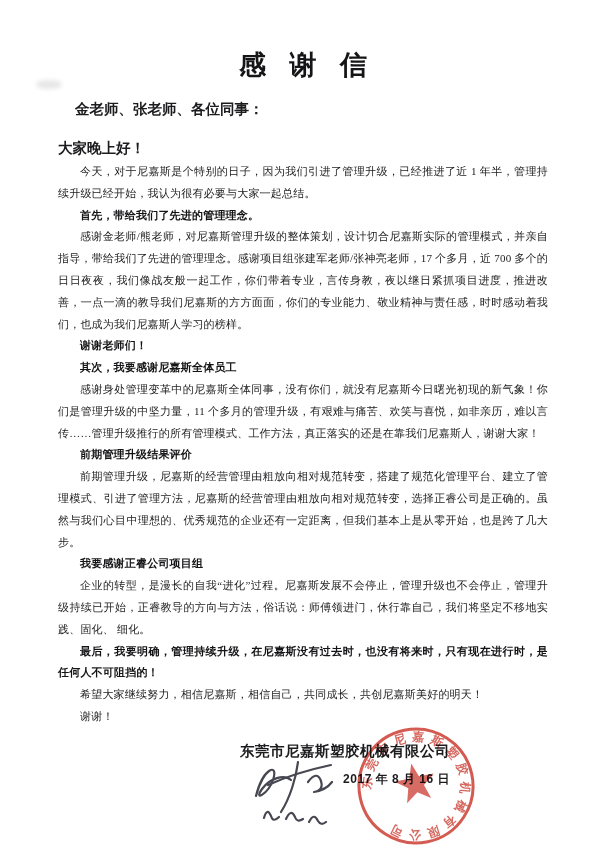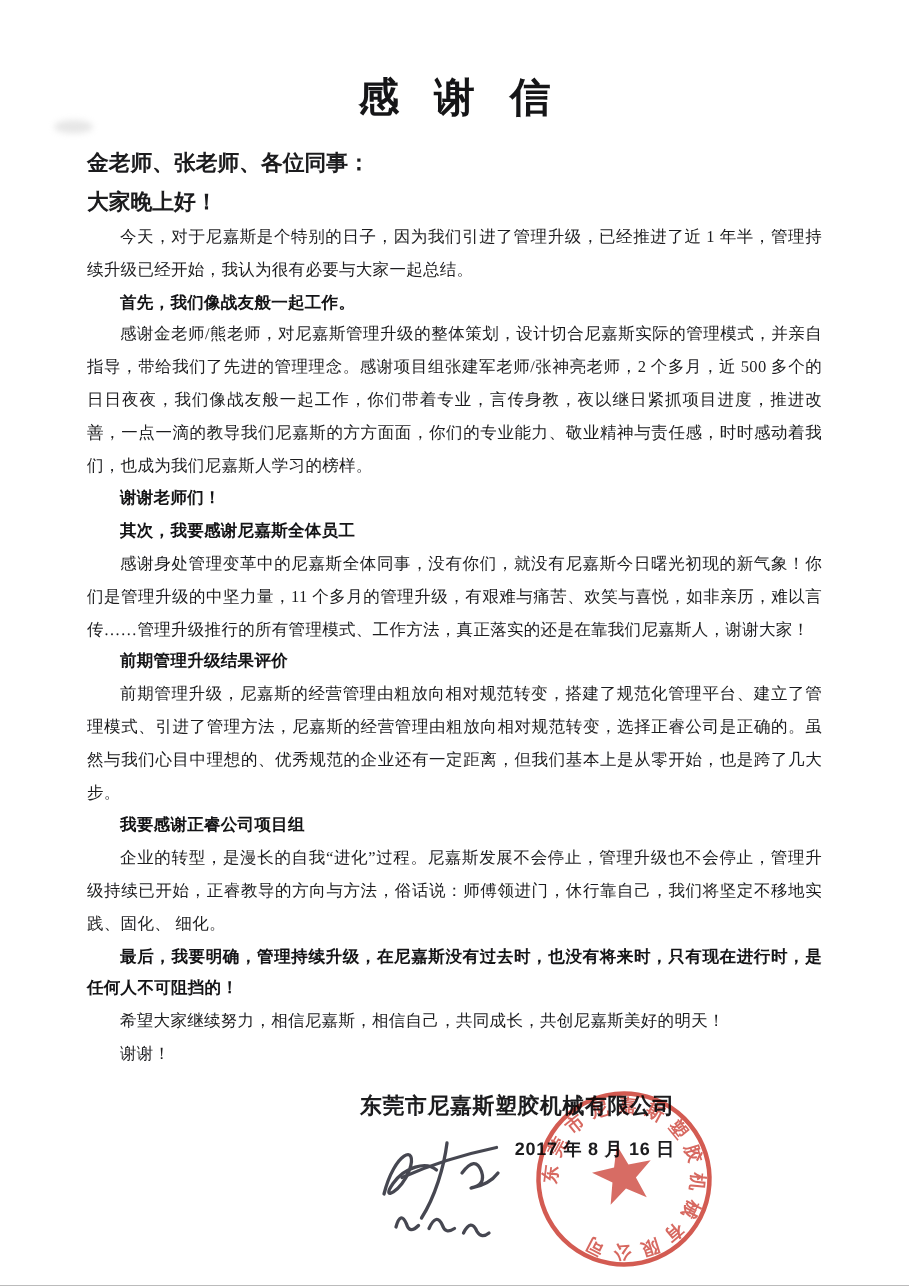--- a/index.html
+++ b/index.html
@@ -23,21 +23,21 @@
     text-align:center;
     letter-spacing:8px;
     text-indent:8px;
     color:#151517;
   }
   .salutation, .greeting {
     font-family:"Liberation Sans","DejaVu Sans",sans-serif;
     font-weight:bold;
     font-size:14.5px;
     line-height:22px;
-    margin:0;
+    margin:17px;
   }
   .greeting { margin:4px 0 2px 0; }
   .body-text { margin:0; }
   .para {
     margin:0;
     font-size:11px;
     line-height:21.8px;
     text-align:justify;
     text-indent:2em;
     letter-spacing:0.2px;
@@ -106,22 +106,22 @@
 
   <div class="smudge"></div>
 
   <h1 class="title">感 谢 信</h1>
 
   <p class="salutation">金老师、张老师、各位同事：</p>
   <p class="greeting">大家晚上好！</p>
 
   <div class="body-text">
       <p class="para body">今天，对于尼嘉斯是个特别的日子，因为我们引进了管理升级，已经推进了近 1 年半，管理持续升级已经开始，我认为很有必要与大家一起总结。</p>
-      <p class="para bold">首先，我们像战友般一起工作。</p>
-      <p class="para body">感谢金老师/熊老师，对尼嘉斯管理升级的整体策划，设计切合尼嘉斯实际的管理模式，并亲自指导，带给我们了先进的管理理念。感谢项目组张建军老师/张神亮老师，2 个多月，近 500 多个的日日夜夜，我们像战友般一起工作，你们带着专业，言传身教，夜以继日紧抓项目进度，推进改善，一点一滴的教导我们尼嘉斯的方方面面，你们的专业能力、敬业精神与责任感，时时感动着我们，也成为我们尼嘉斯人学习的榜样。</p>
+      <p class="para bold">首先，带给我们了先进的管理理念。</p>
+      <p class="para body">感谢金老师/熊老师，对尼嘉斯管理升级的整体策划，设计切合尼嘉斯实际的管理模式，并亲自指导，带给我们了先进的管理理念。感谢项目组张建军老师/张神亮老师，17 个多月，近 700 多个的日日夜夜，我们像战友般一起工作，你们带着专业，言传身教，夜以继日紧抓项目进度，推进改善，一点一滴的教导我们尼嘉斯的方方面面，你们的专业能力、敬业精神与责任感，时时感动着我们，也成为我们尼嘉斯人学习的榜样。</p>
       <p class="para bold">谢谢老师们！</p>
       <p class="para bold">其次，我要感谢尼嘉斯全体员工</p>
       <p class="para body">感谢身处管理变革中的尼嘉斯全体同事，没有你们，就没有尼嘉斯今日曙光初现的新气象！你们是管理升级的中坚力量，11 个多月的管理升级，有艰难与痛苦、欢笑与喜悦，如非亲历，难以言传……管理升级推行的所有管理模式、工作方法，真正落实的还是在靠我们尼嘉斯人，谢谢大家！</p>
       <p class="para bold">前期管理升级结果评价</p>
       <p class="para body">前期管理升级，尼嘉斯的经营管理由粗放向相对规范转变，搭建了规范化管理平台、建立了管理模式、引进了管理方法，尼嘉斯的经营管理由粗放向相对规范转变，选择正睿公司是正确的。虽然与我们心目中理想的、优秀规范的企业还有一定距离，但我们基本上是从零开始，也是跨了几大步。</p>
       <p class="para bold">我要感谢正睿公司项目组</p>
       <p class="para body">企业的转型，是漫长的自我“进化”过程。尼嘉斯发展不会停止，管理升级也不会停止，管理升级持续已开始，正睿教导的方向与方法，俗话说：师傅领进门，休行靠自己，我们将坚定不移地实践、固化、 细化。</p>
       <p class="para bold">最后，我要明确，管理持续升级，在尼嘉斯没有过去时，也没有将来时，只有现在进行时，是任何人不可阻挡的！</p>
       <p class="para body">希望大家继续努力，相信尼嘉斯，相信自己，共同成长，共创尼嘉斯美好的明天！</p>
       <p class="para body">谢谢！</p>

